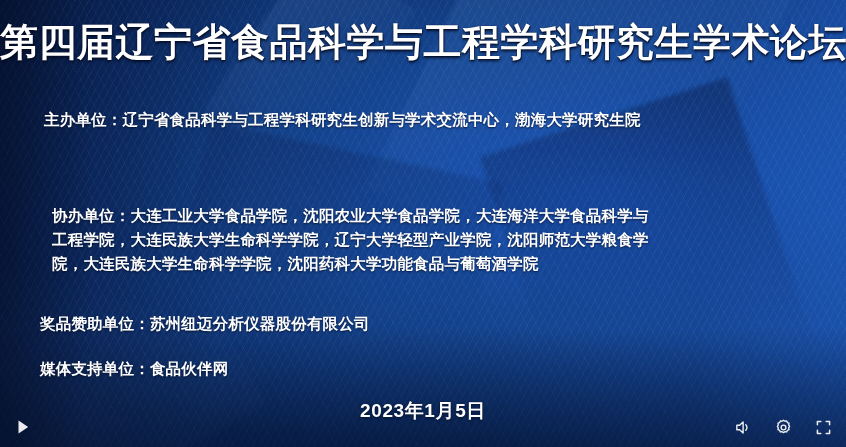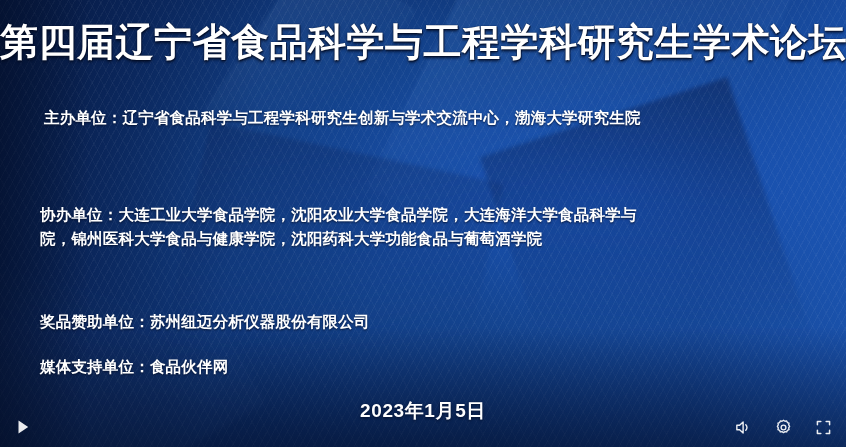--- a/index.html
+++ b/index.html
@@ -128,34 +128,33 @@
     text-shadow:
       0 2px 3px rgba(2,10,32,0.85),
       0 0 1px rgba(2,10,32,0.9),
       1px 1px 0 rgba(6,20,55,0.6);
   }
 
   .info-block {
     position: absolute;
     left: 40px;
     right: 30px;
-    font-family: Liberation Mono, monospace;
   }
   .info-line {
     color: #ffffff;
     font-size: 15.5px;
     font-weight: 700;
     line-height: 23px;
     letter-spacing: 0.2px;
     text-shadow: 0 1px 2px rgba(2,10,32,0.75);
   }
 
   .row-host     { top: 108px; left: 44px; }
   .row-organize { top: 156px; left: 44px; }
-  .row-co       { top: 204px; left: 40px; right: 20px; }
+  .row-co       { top: 204px; left: 52px; right: 20px; }
   .row-co .info-line { line-height: 24px; }
   .row-sponsor  { top: 312px; left: 40px; }
   .row-media    { top: 357px; left: 40px; }
 
   .slide-date {
     position: absolute;
     left: 0; right: 0;
     top: 398px;
     text-align: center;
     color: #ffffff;
@@ -215,21 +214,22 @@
 
     <div class="slide-title">第四届辽宁省食品科学与工程学科研究生学术论坛</div>
 
     <div class="info-block row-host">
       <div class="info-line">主办单位：辽宁省食品科学与工程学科研究生创新与学术交流中心，渤海大学研究生院</div>
     </div>
 
 
     <div class="info-block row-co">
       <div class="info-line">协办单位：大连工业大学食品学院，沈阳农业大学食品学院，大连海洋大学食品科学与</div>
-      <div class="info-line">院，锦州医科大学食品与健康学院，沈阳药科大学功能食品与葡萄酒学院</div>
+      <div class="info-line">工程学院，大连民族大学生命科学学院，辽宁大学轻型产业学院，沈阳师范大学粮食学</div>
+      <div class="info-line">院，大连民族大学生命科学学院，沈阳药科大学功能食品与葡萄酒学院</div>
     </div>
 
     <div class="info-block row-sponsor">
       <div class="info-line">奖品赞助单位：苏州纽迈分析仪器股份有限公司</div>
     </div>
 
     <div class="info-block row-media">
       <div class="info-line">媒体支持单位：食品伙伴网</div>
     </div>
 

